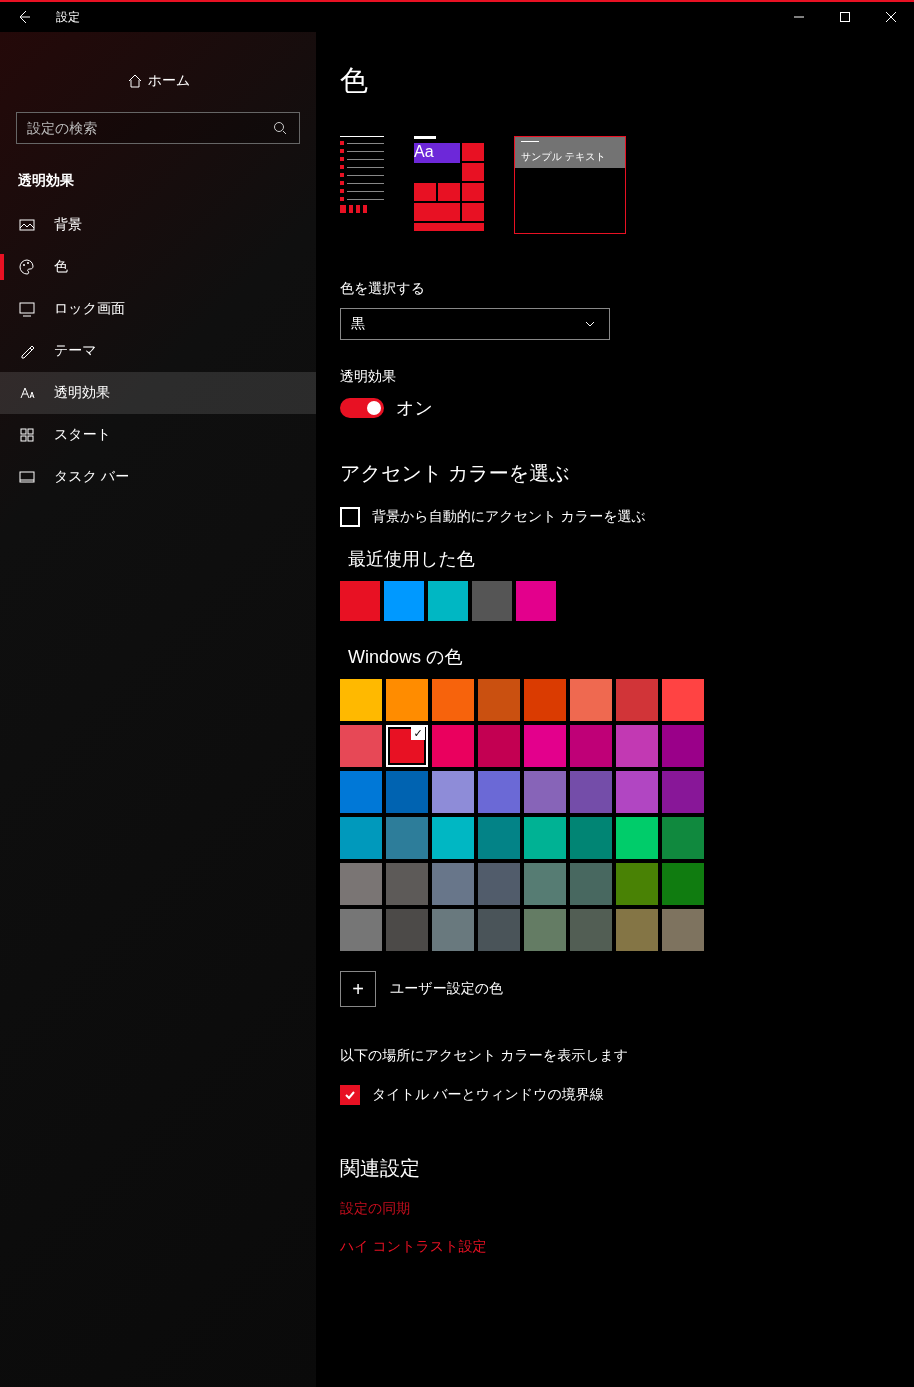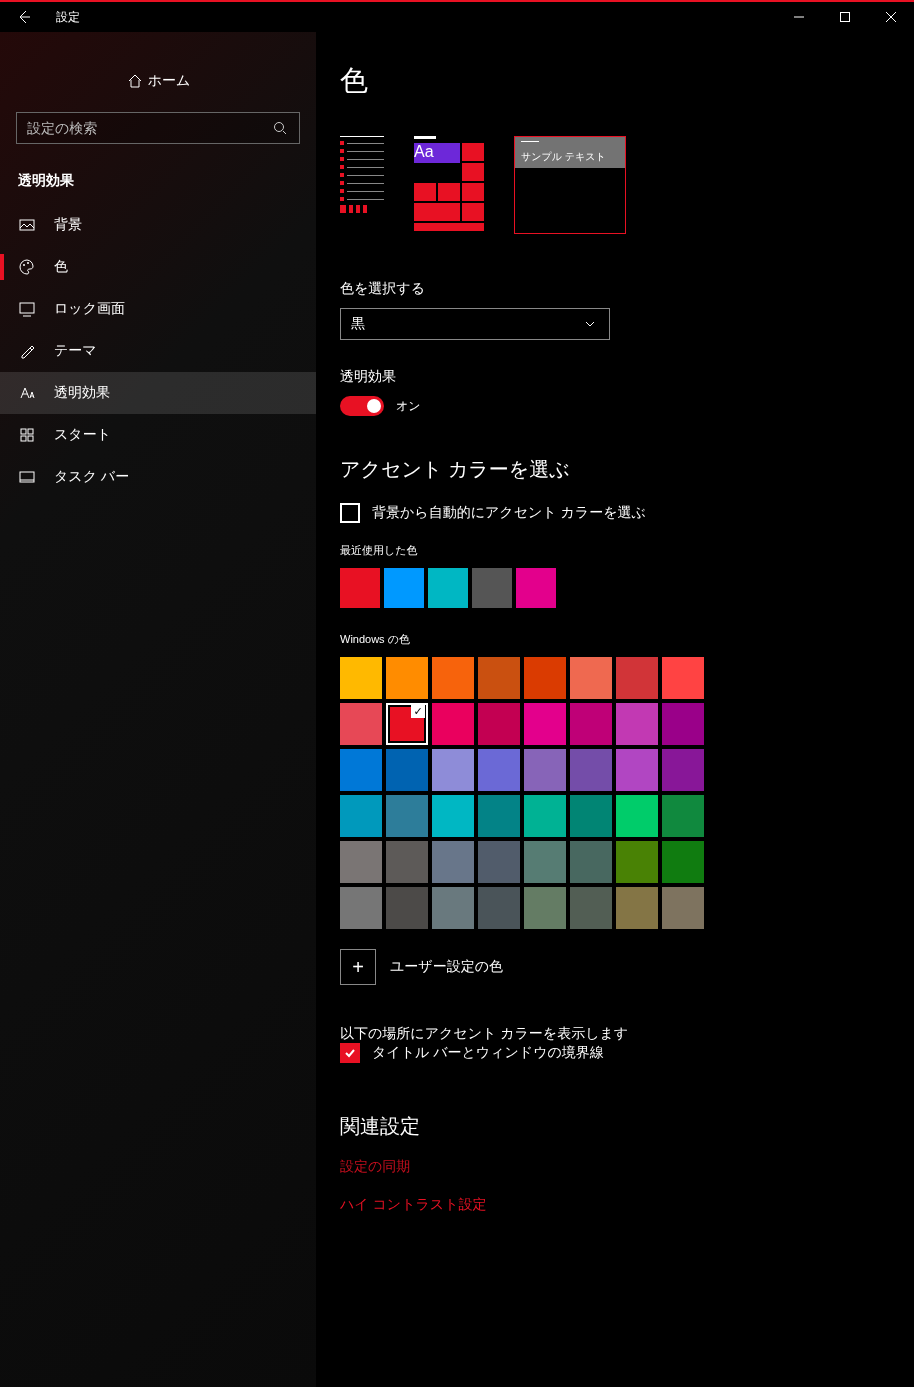--- a/index.html
+++ b/index.html
@@ -43,42 +43,42 @@
 .pv-task .line { flex: 1; height: 1px; background: #888; }
 .pv-task .long { width: 30px; }
 .pv-task .row.tall .sq { height: 8px; }
 
 .field-label { font-size: 14px; margin-bottom: 10px; }
 .select { width: 270px; height: 32px; border: 1px solid #888; display: flex; align-items: center; justify-content: space-between; padding: 0 10px; font-size: 14px; margin-bottom: 28px; }
 
 .toggle-row { display: flex; align-items: center; gap: 12px; margin-bottom: 40px; }
 .toggle { width: 44px; height: 20px; border-radius: 10px; background: #e81123; position: relative; }
 .toggle .knob { position: absolute; right: 3px; top: 3px; width: 14px; height: 14px; border-radius: 50%; background: #fff; }
-.toggle-label { font-size: 12px; }
+.toggle-label { font-size: 18px; }
 
 h2.sub { font-size: 20px; font-weight: 400; margin-bottom: 20px; }
 h2.sub2 { font-size: 20px; font-weight: 400; margin: 50px 0 18px; }
 
 .checkbox-row { display: flex; align-items: center; gap: 12px; margin-bottom: 20px; font-size: 14px; }
 .checkbox { width: 20px; height: 20px; border: 2px solid #fff; display: flex; align-items: center; justify-content: center; flex-shrink: 0; }
 .checkbox.checked { background: #e81123; border-color: #e81123; }
 
-.swatch-label { font-size: 11px; margin: 10px 0 10px; }
+.swatch-label { font-size: 18px; margin: 10px 8px 10px; }
 .swatch-row { display: flex; gap: 4px; margin-bottom: 24px; }
 .swatch { width: 40px; height: 40px; }
 .swatch.sel { outline: 2px solid #fff; outline-offset: -2px; position: relative; box-shadow: inset 0 0 0 4px #000; }
 .swatch.sel::after { content: "✓"; position: absolute; top: 1px; right: 3px; font-size: 11px; color: #000; background: #fff; width: 14px; height: 14px; display: flex; align-items: center; justify-content: center; }
 
 .palette { display: grid; grid-template-columns: repeat(8, 42px); gap: 4px; margin-bottom: 20px; }
 .palette .swatch { width: 42px; height: 42px; }
 
 .custom-row { display: flex; align-items: center; gap: 14px; font-size: 14px; margin-bottom: 40px; }
 .plusbox { width: 36px; height: 36px; border: 1px solid #888; display: flex; align-items: center; justify-content: center; font-size: 20px; }
 
-.surfaces-label { font-size: 14px; }
+.surfaces-label { font-size: 14px; margin-bottom: 20px; }
 
 .link { color: #e81123; font-size: 14px; display: block; margin-bottom: 20px; }
 </style>
 </head>
 <body>
 
 <div class="titlebar">
   <div class="back">
     <svg width="16" height="16" viewBox="0 0 16 16">
         <path d="M10 2L4 8l6 6" stroke="#fff" stroke-width="1" fill="none"></path>

